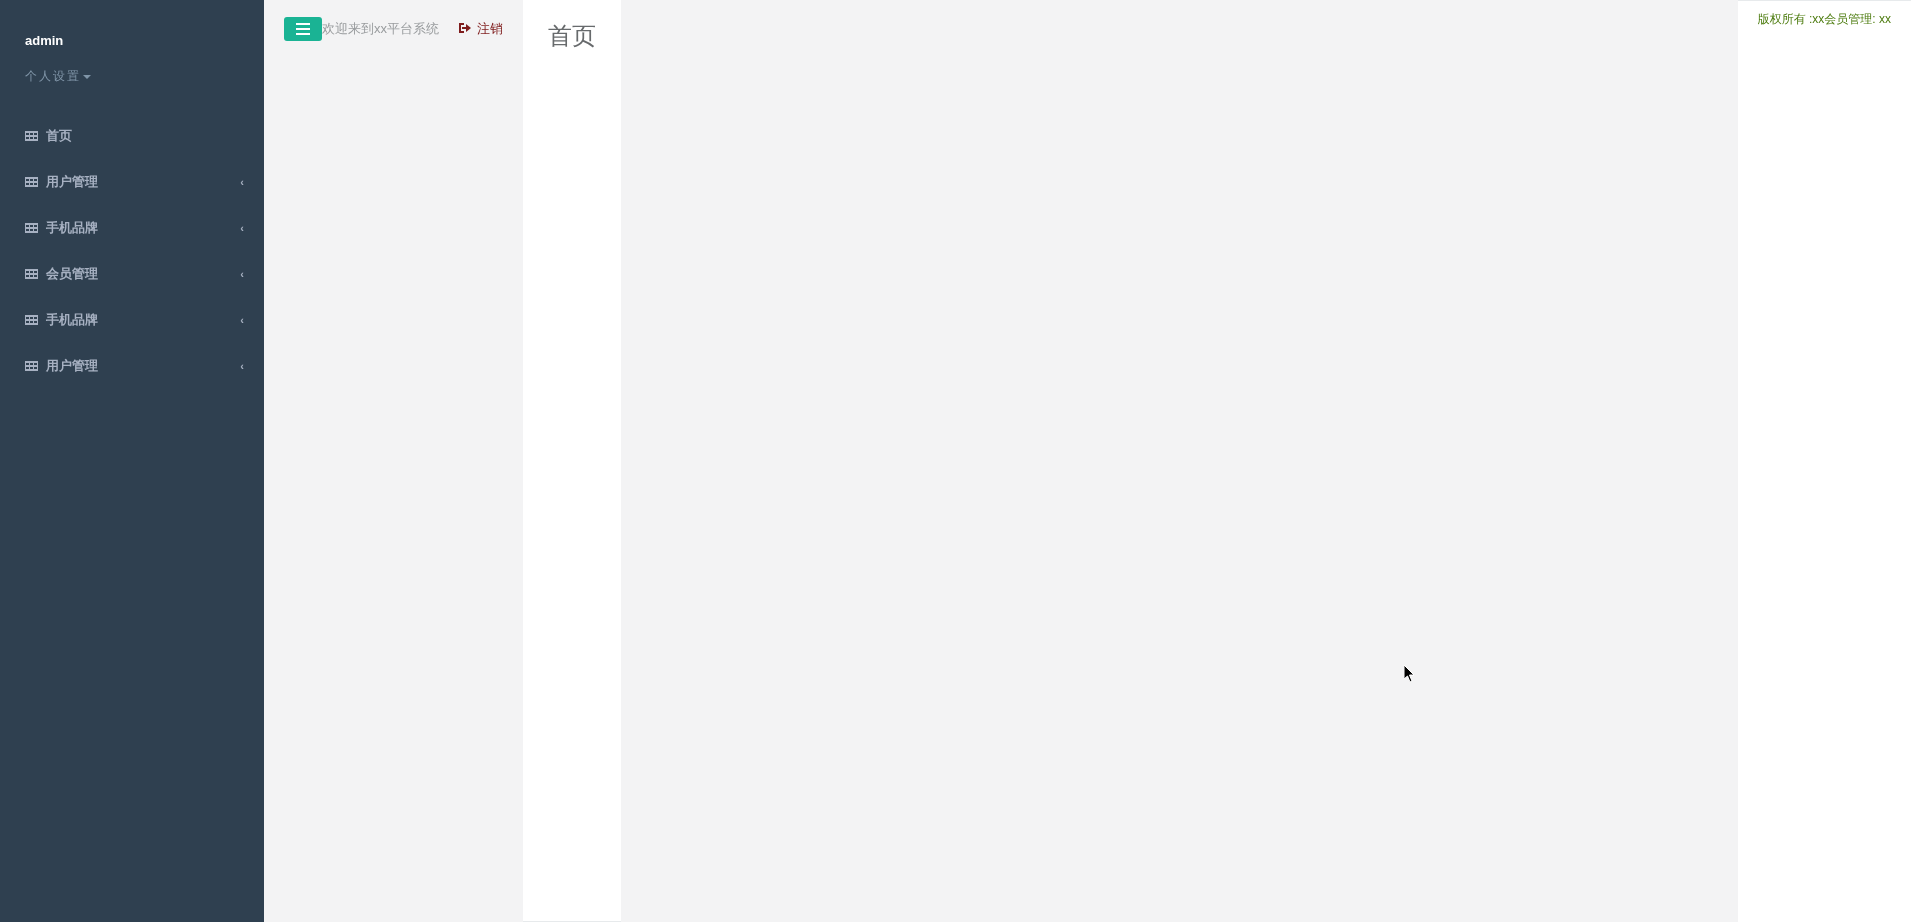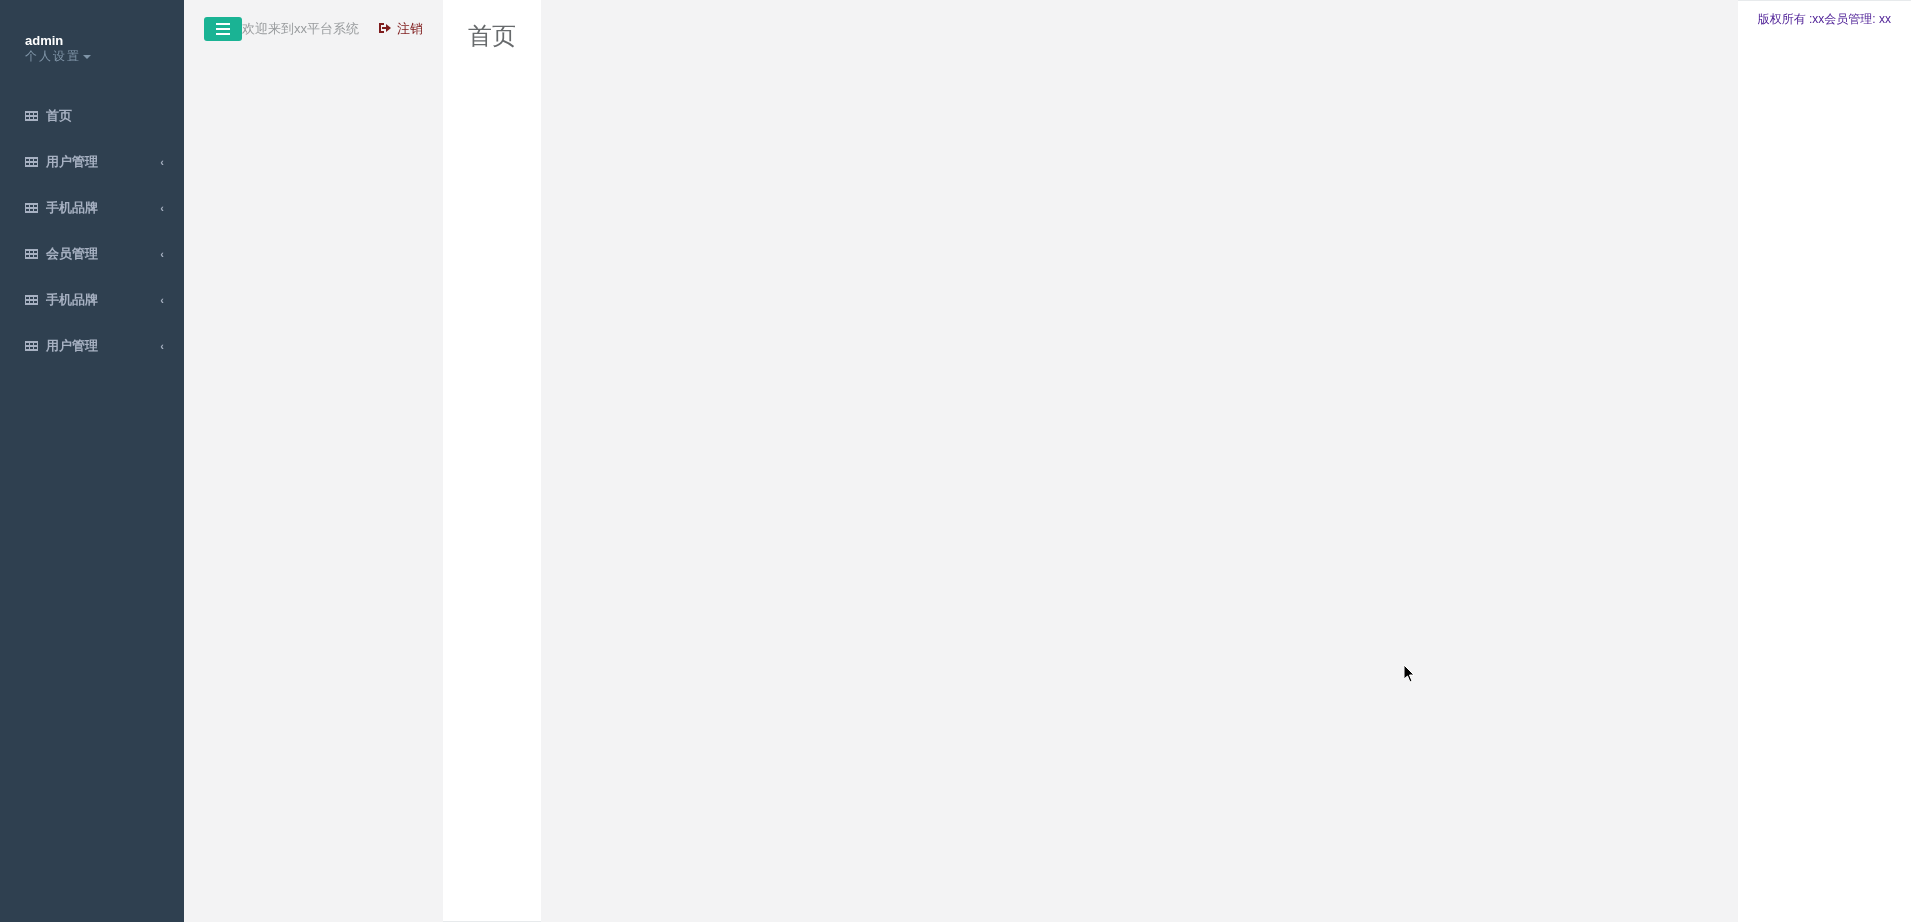--- a/index.html
+++ b/index.html
@@ -12,21 +12,21 @@
       font-size: 13px;
       color: #676a6c;
       background: #f3f3f4;
       overflow: hidden;
     }
     .wrapper {
       display: flex;
       height: 100vh;
     }
     .sidebar {
-      width: 184px;
+      width: 264px;
       background: #2f4050;
       height: 100vh;
       flex-shrink: 0;
     }
     .nav-header {
       padding: 33px 25px 18px 25px;
       background: #2f4050;
     }
     .nav-header .username {
       color: #fff;
@@ -34,21 +34,21 @@
       font-size: 13px;
       display: block;
     }
     .nav-header .user-settings {
       color: #8095a8;
       font-size: 12px;
       letter-spacing: 2px;
       cursor: pointer;
       display: inline-flex;
       align-items: center;
-      margin-top: 0;
+      margin-top: 20px;
     }
     .caret {
       display: inline-block;
       width: 0;
       height: 0;
       margin-left: 2px;
       border-top: 4px solid;
       border-right: 4px solid transparent;
       border-left: 4px solid transparent;
       vertical-align: middle;
@@ -149,21 +149,21 @@
       flex: 1;
       background: #f3f3f4;
     }
     .footer {
       background: #fff;
       padding: 10px 20px;
       display: flex;
       justify-content: space-between;
       border-top: 1px solid #e7eaec;
       font-size: 12px;
-      color: #4c1d95;
+      color: #4d7c0f;
     }
     .cursor {
       position: fixed;
       top: 665px;
       left: 1404px;
       pointer-events: none;
       z-index: 9999;
     }
   </style>
 </head>

